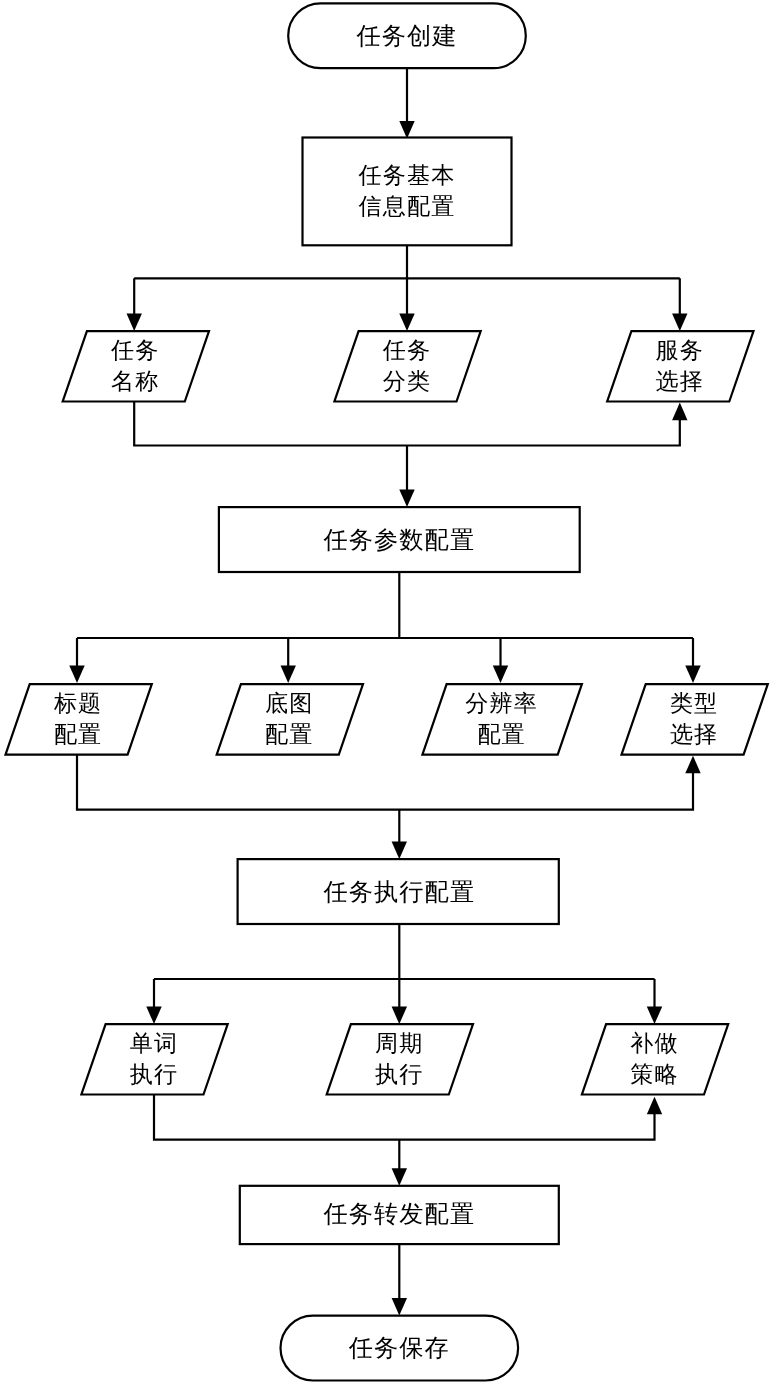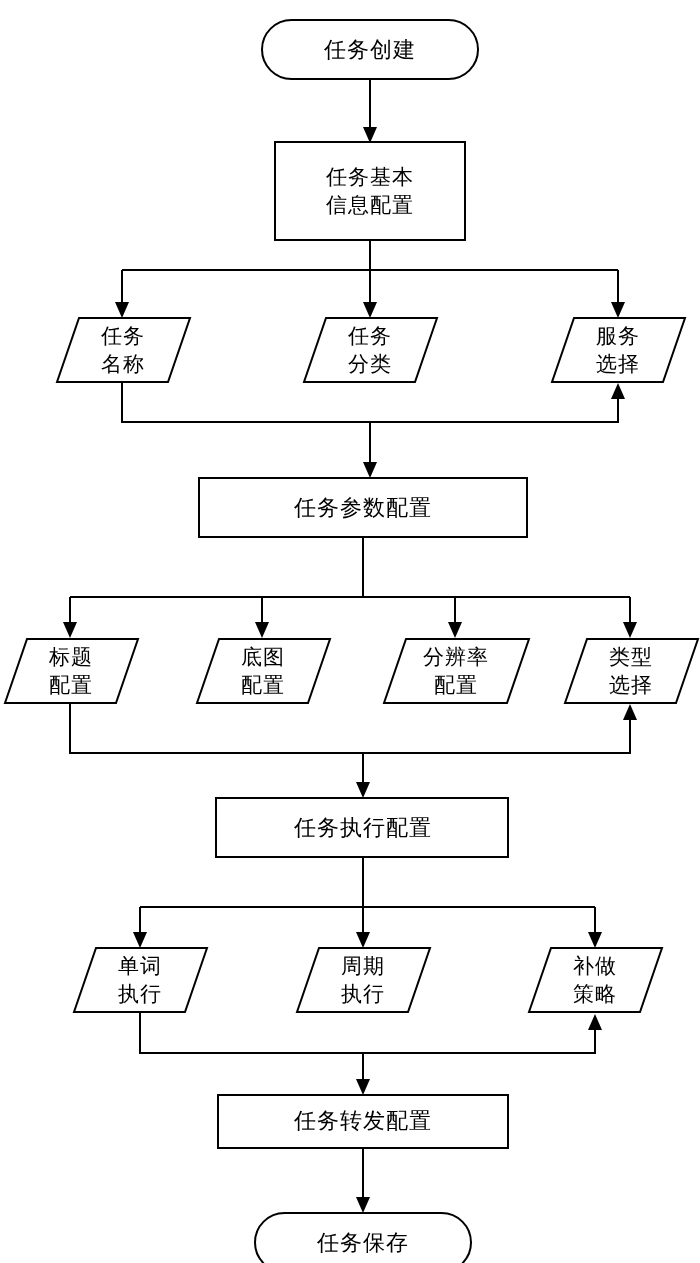--- a/index.html
+++ b/index.html
@@ -10,21 +10,20 @@
   body {
     width: 700px;
     height: 1263px;
     font-family: "DejaVu Sans", "Liberation Sans", sans-serif;
     overflow: hidden;
   }
   #flow-root {
     position: relative;
     width: 700px;
     height: 933px;
-    margin-top: 17px;
   }
   svg#flowchart {
     display: block;
     width: 700px;
     height: 1263px;
   }
   .shape {
     fill: #ffffff;
     stroke: #000000;
     stroke-width: 2;

